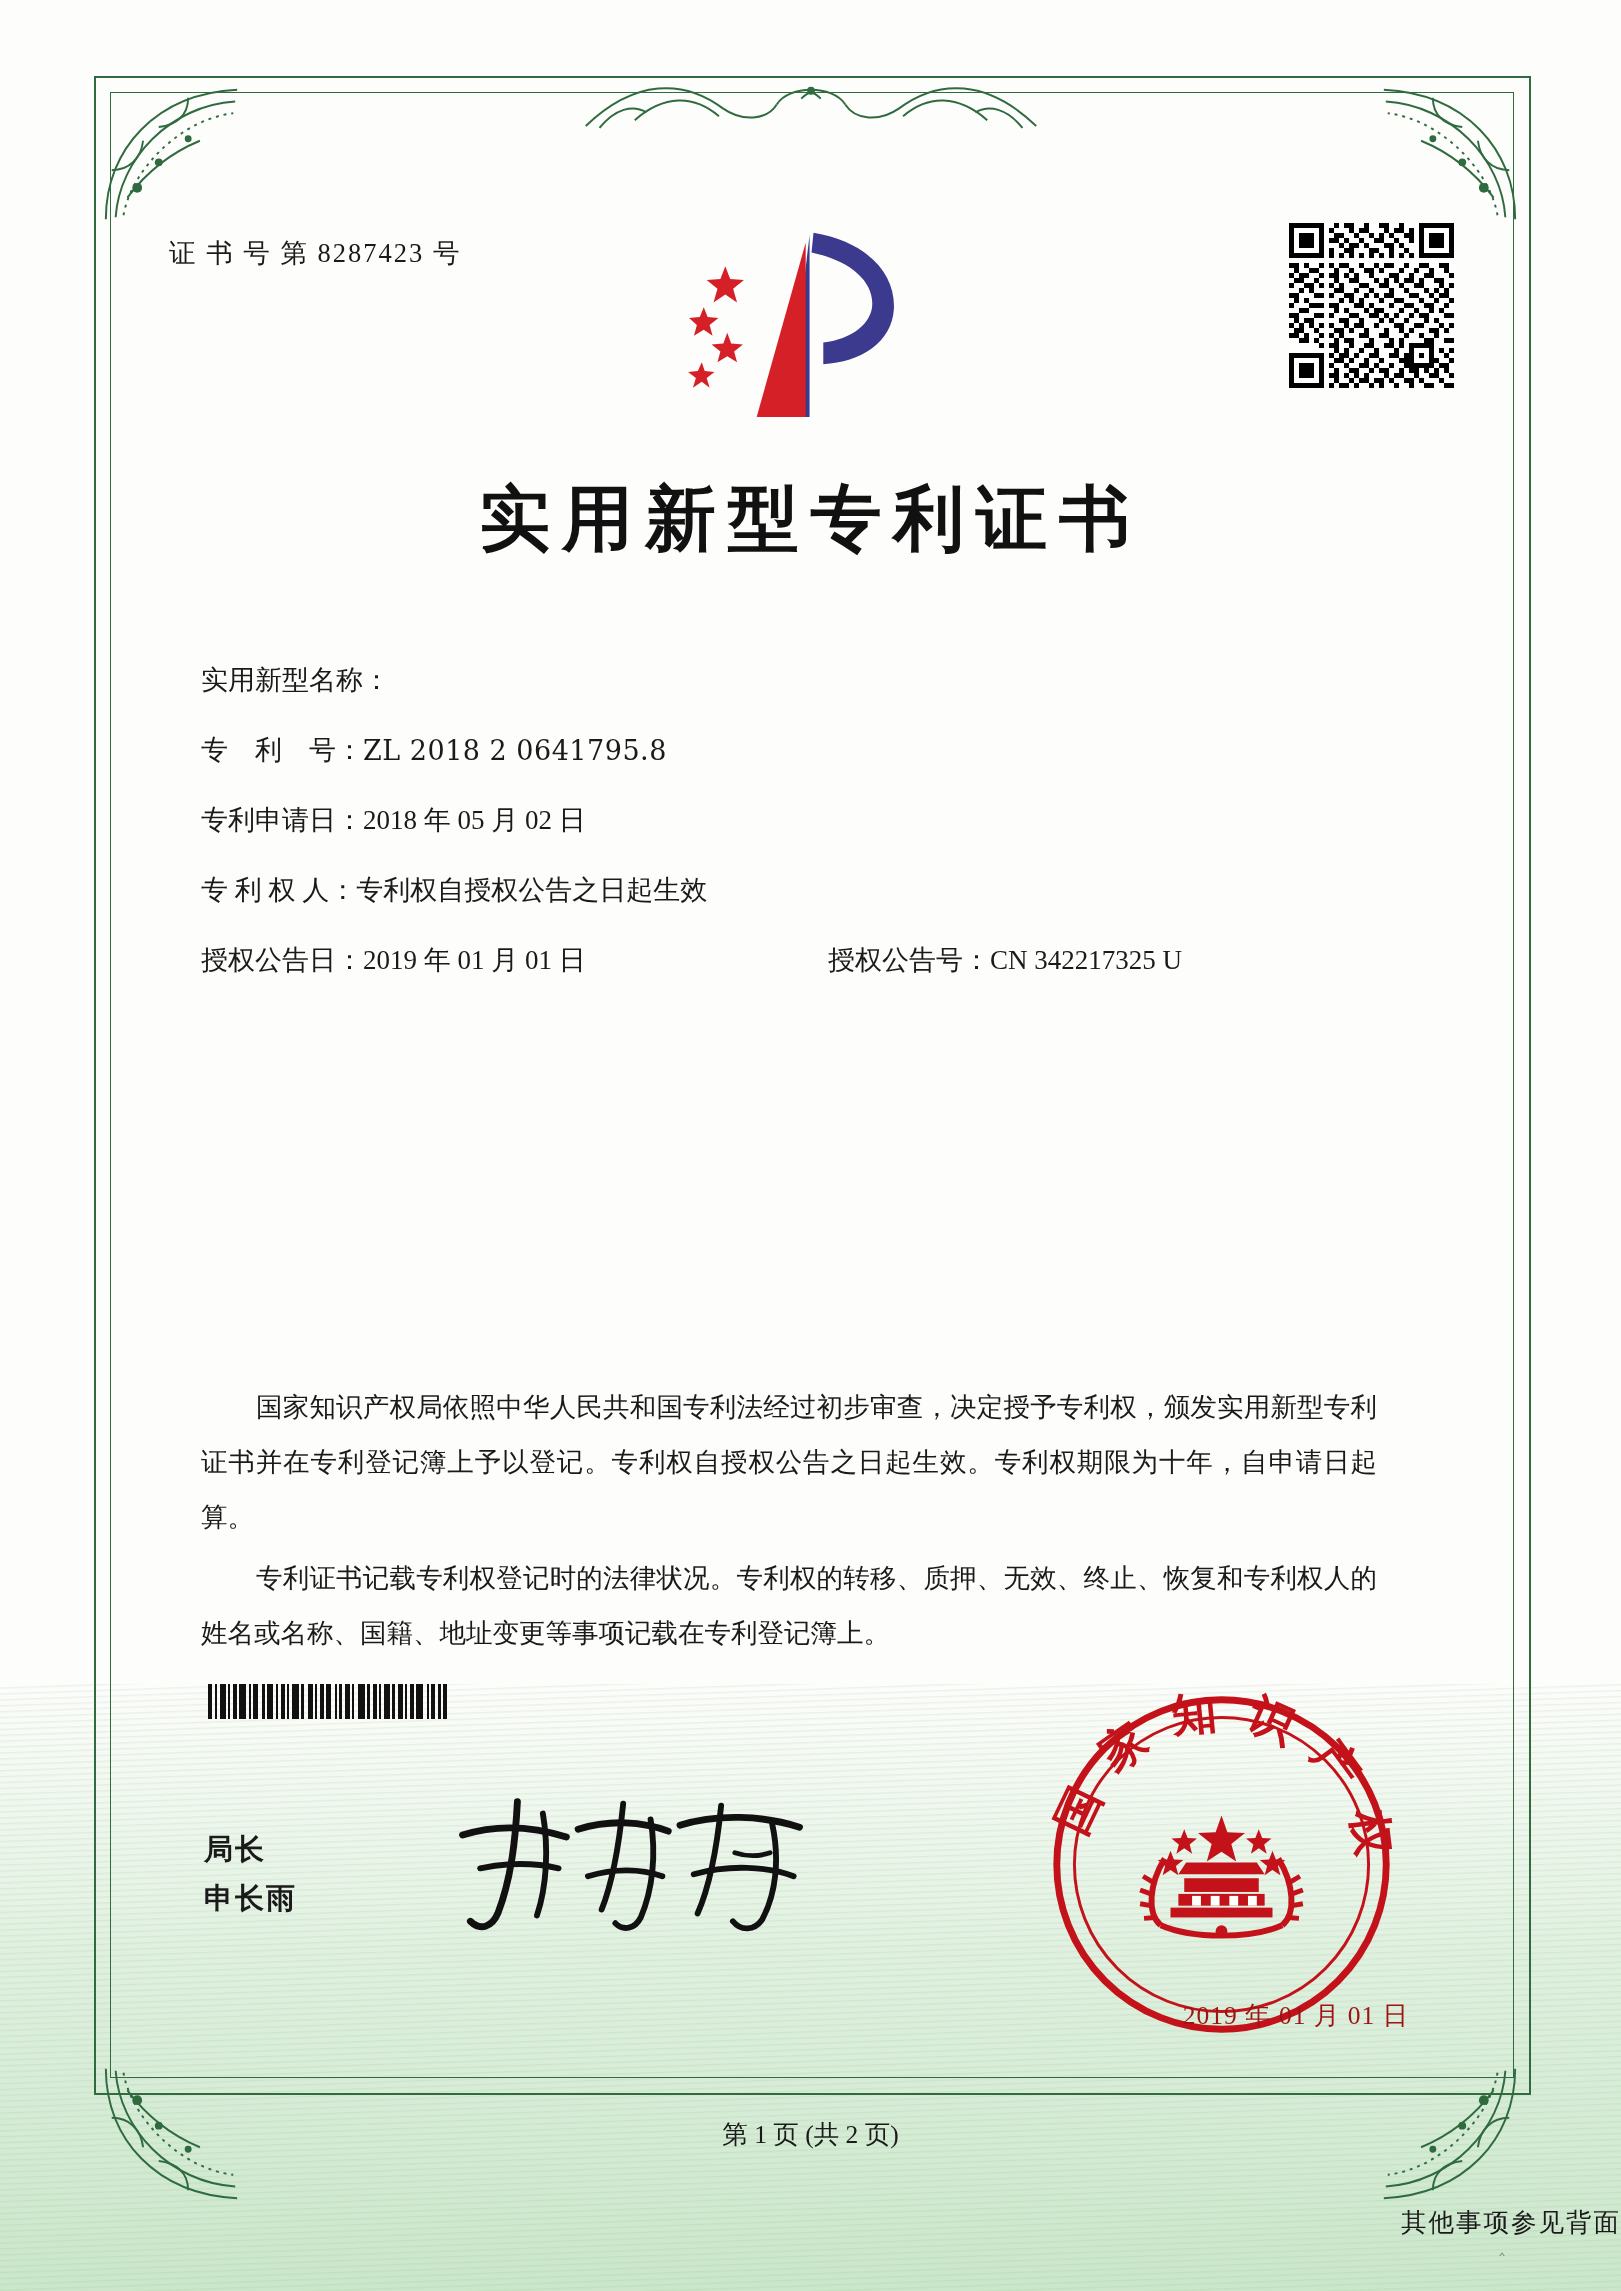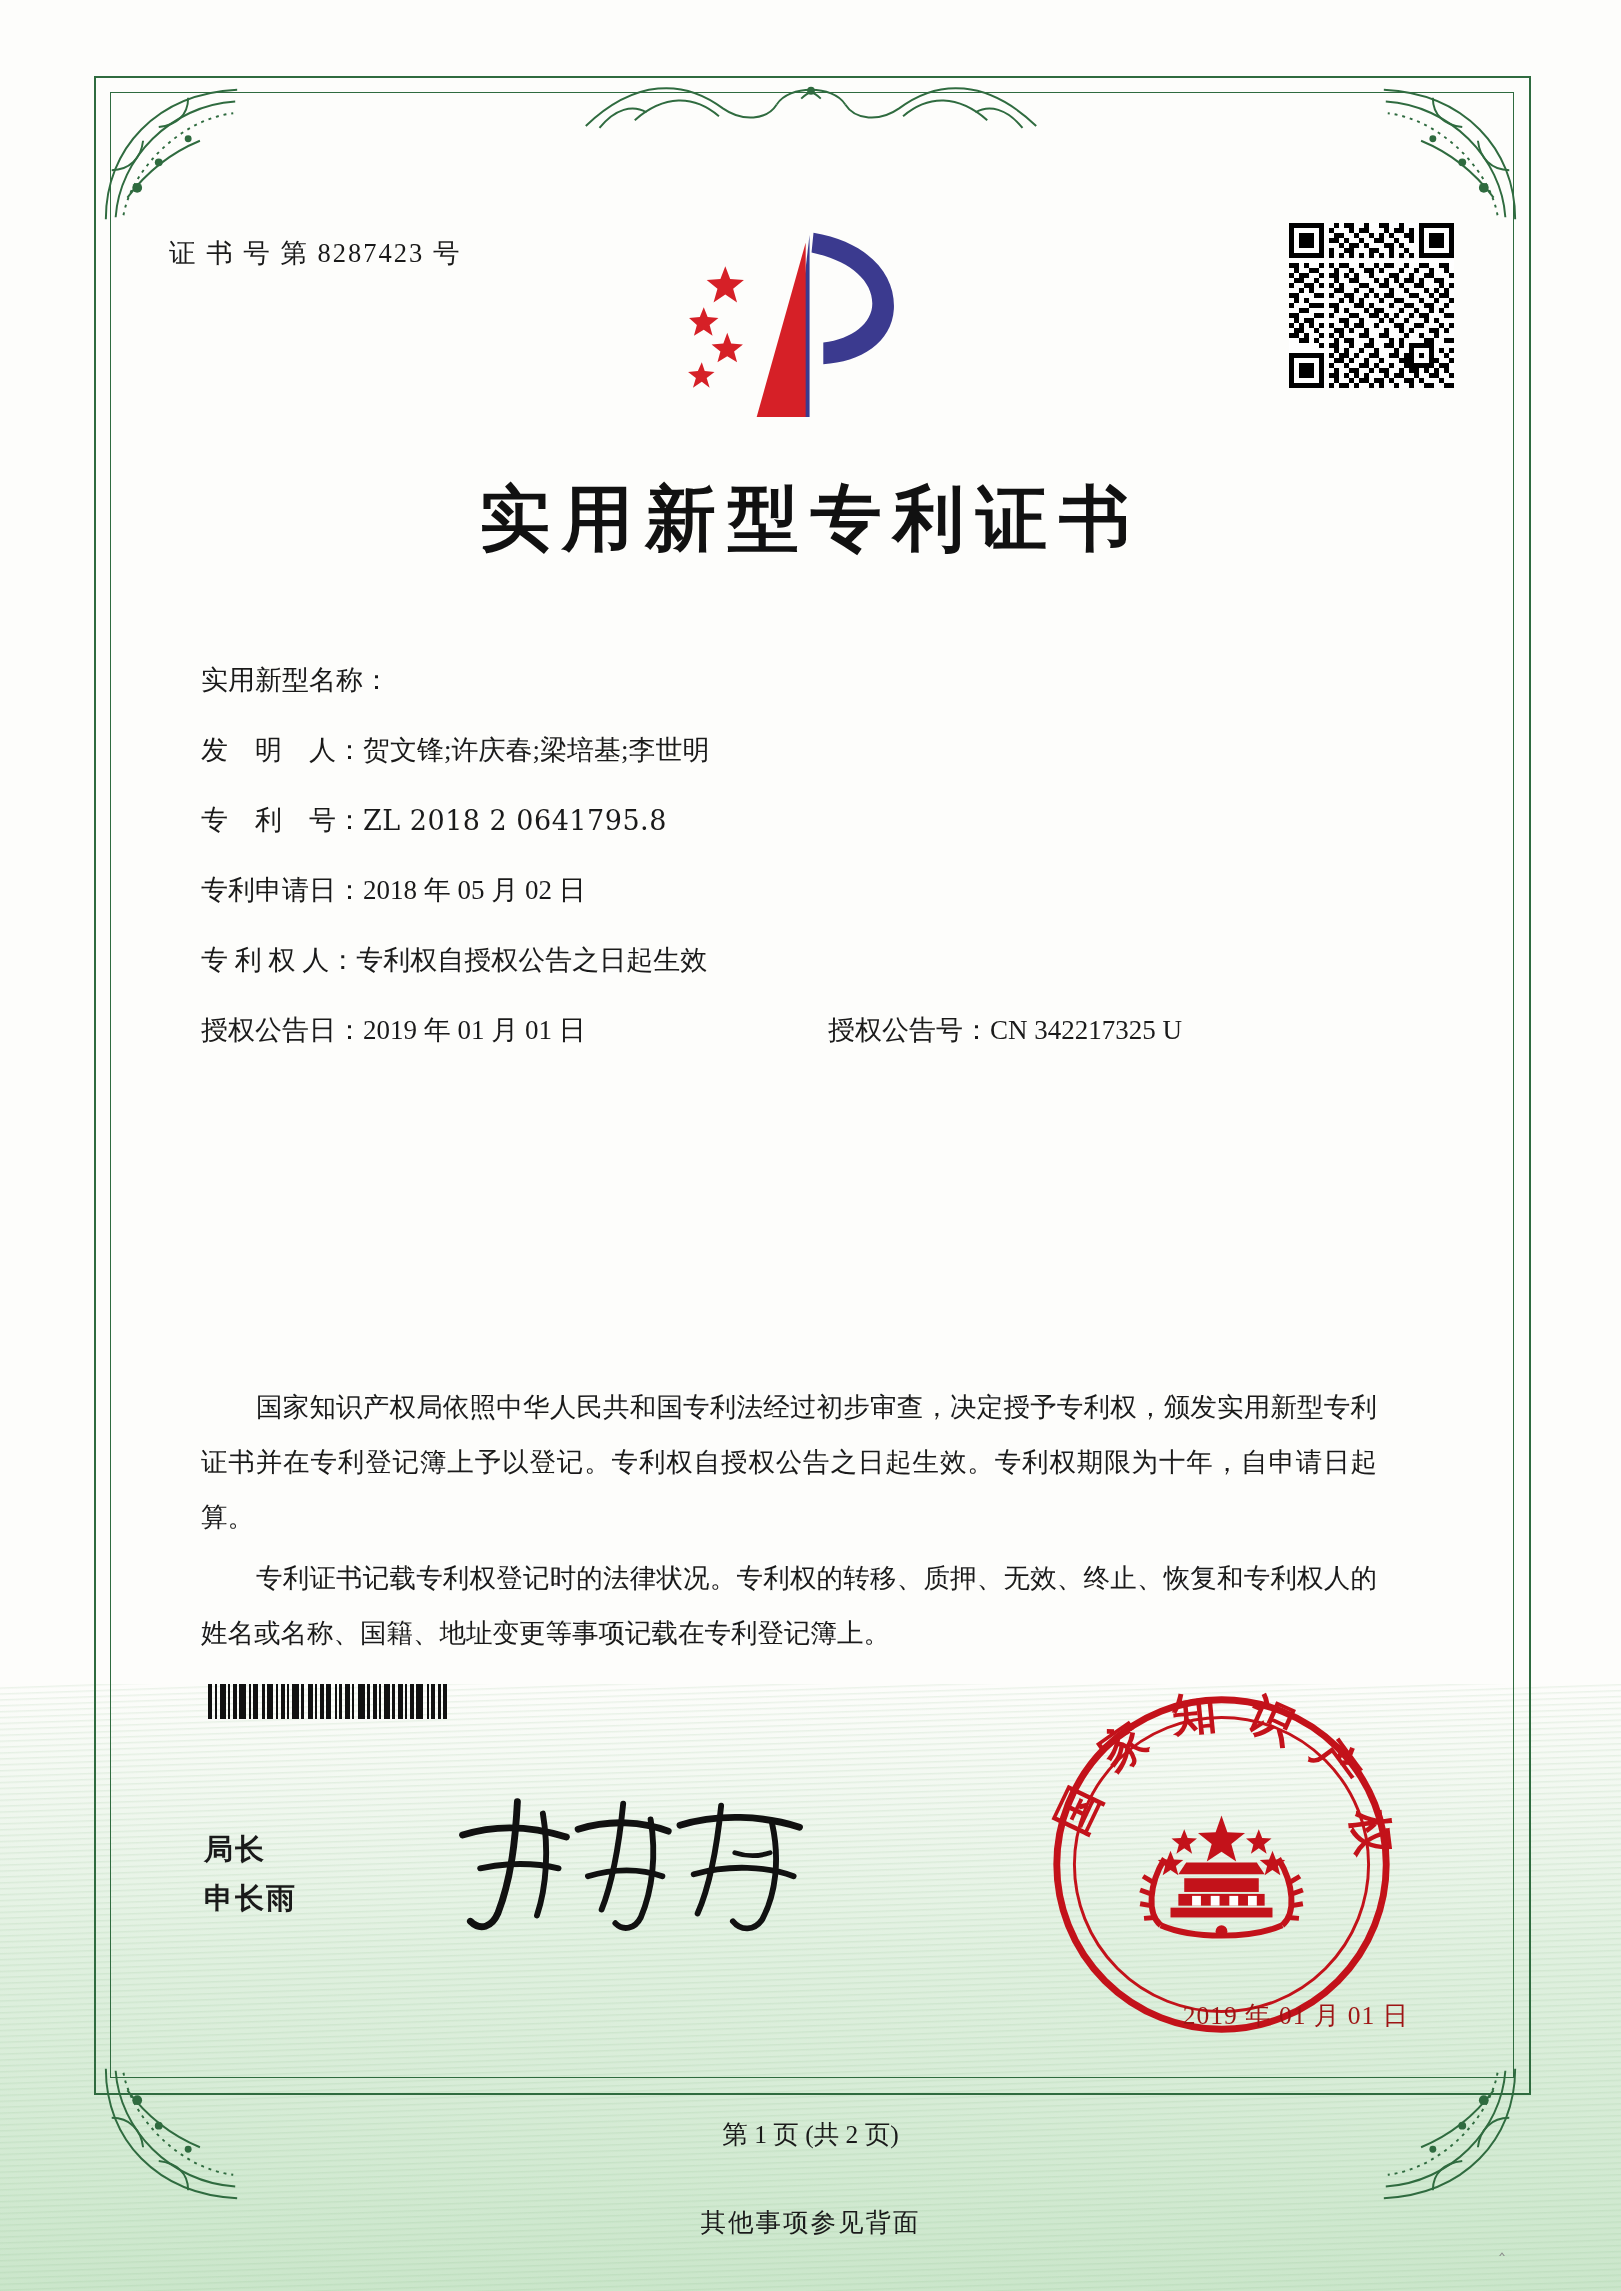--- a/index.html
+++ b/index.html
@@ -212,21 +212,21 @@
     position: absolute;
     left: 0; right: 0;
     top: 2117px;
     text-align: center;
     font-size: 25.5px;
   }
   .back-note {
     position: absolute;
     left: 0; right: 0;
     top: 2205px;
-    text-align: center;
+    text-align: right;
     font-size: 25.5px;
     letter-spacing: 2px;
   }
   .corner-mark {
     position: absolute;
     right: 116px; bottom: 35px;
     font-size: 17.6px;
     color: #8a8a8a;
   }
 </style>
@@ -384,24 +384,20 @@
   </div>
 
   <div class="title">实用新型专利证书</div>
 
   <div class="fields">
 
     <div class="field">
       <span class="field-label">实用新型名称：</span>
     </div>
 
-    <div class="field">
-      <span class="field-label">发    明    人：</span>
-      <span class="field-value">贺文锋;许庆春;梁培基;李世明</span>
-    </div>
 
     <div class="field mono">
       <span class="field-label">专    利    号：</span>
       <span class="field-value">ZL 2018 2 0641795.8</span>
     </div>
 
     <div class="field">
       <span class="field-label">专利申请日：</span>
       <span class="field-value">2018 年 05 月 02 日</span>
     </div>

